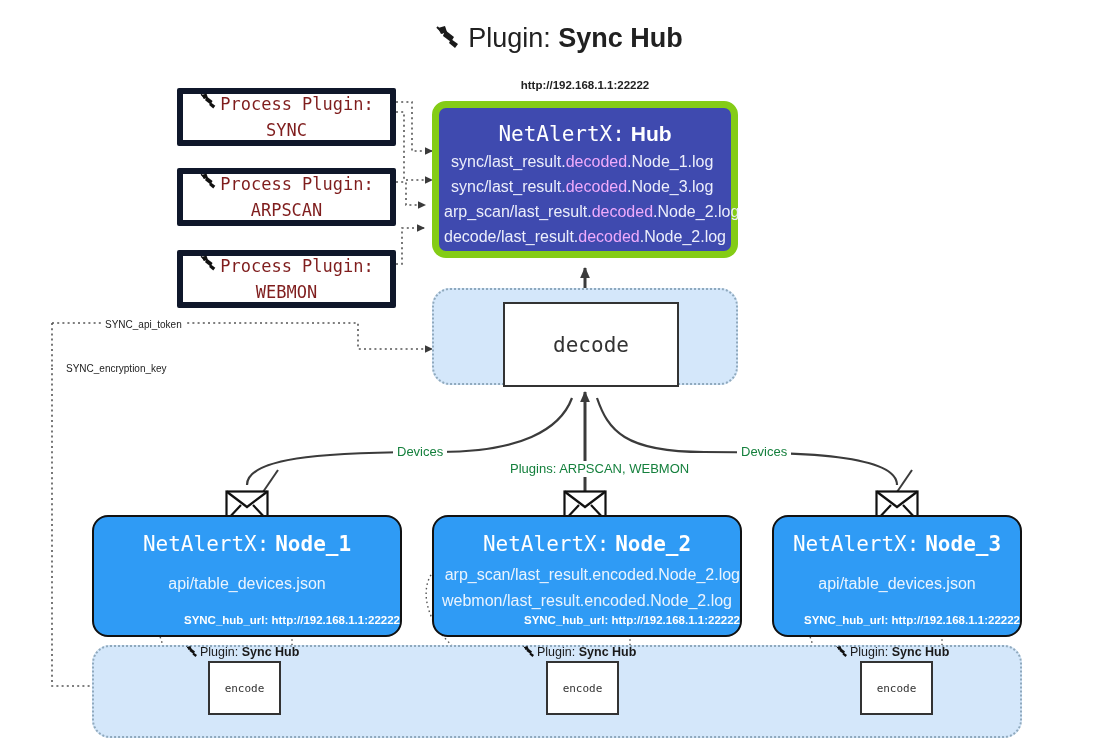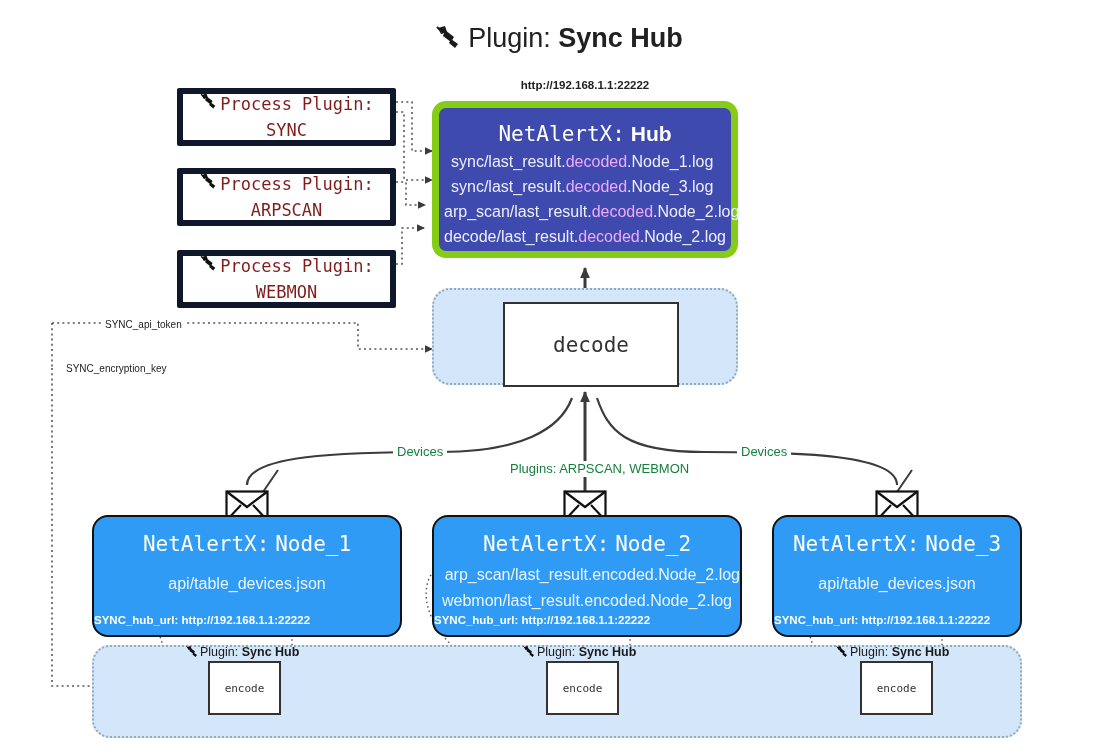--- a/index.html
+++ b/index.html
@@ -42,23 +42,23 @@
   .white-box{position:absolute;box-sizing:border-box;background:#fff;border:2px solid #333;
              display:flex;align-items:center;justify-content:center;
              font-family:"DejaVu Sans Mono","Liberation Mono",monospace;color:#333;}
   .decode{font-size:21px;}
   .encode{font-size:11px;}
 
   .node{position:absolute;box-sizing:border-box;border:2px solid #111;border-radius:16px;
         background:#2f9bf5;}
   .node .hdr{margin-top:11px;text-align:center;font-size:21px;line-height:31px;color:#fff;white-space:nowrap;}
   .node .hdr .mono{font-family:"DejaVu Sans Mono","Liberation Mono",monospace;}
-  .node .hdr .b{font-weight:400;margin-top:28px;}
+  .node .hdr .b{font-weight:700;margin-top:28px;}
   .node .mid{text-align:center;color:#eaf4fe;font-size:16px;line-height:31px;white-space:nowrap;}
-  .node .foot{position:absolute;left:0;right:0;bottom:8px;text-align:left;
+  .node .foot{position:absolute;left:0;right:0;bottom:8px;text-align:right;
               color:#fff;font-size:11.5px;line-height:14px;font-weight:600;white-space:nowrap;}
 
   .edge-label{position:absolute;background:#ffffff;color:#15803d;font-size:13px;line-height:16px;
               padding:0 4px;white-space:nowrap;}
   .wire-label{position:absolute;background:#ffffff;color:#222;font-size:10px;line-height:18px;
               padding:0 4px;white-space:nowrap;}
 
   .sync-hub-tag{position:absolute;white-space:nowrap;font-size:12.5px;line-height:15px;color:#1a1a1a;}
   .sync-hub-tag .t1{font-weight:400;}
   .sync-hub-tag .t2{font-weight:700;}

